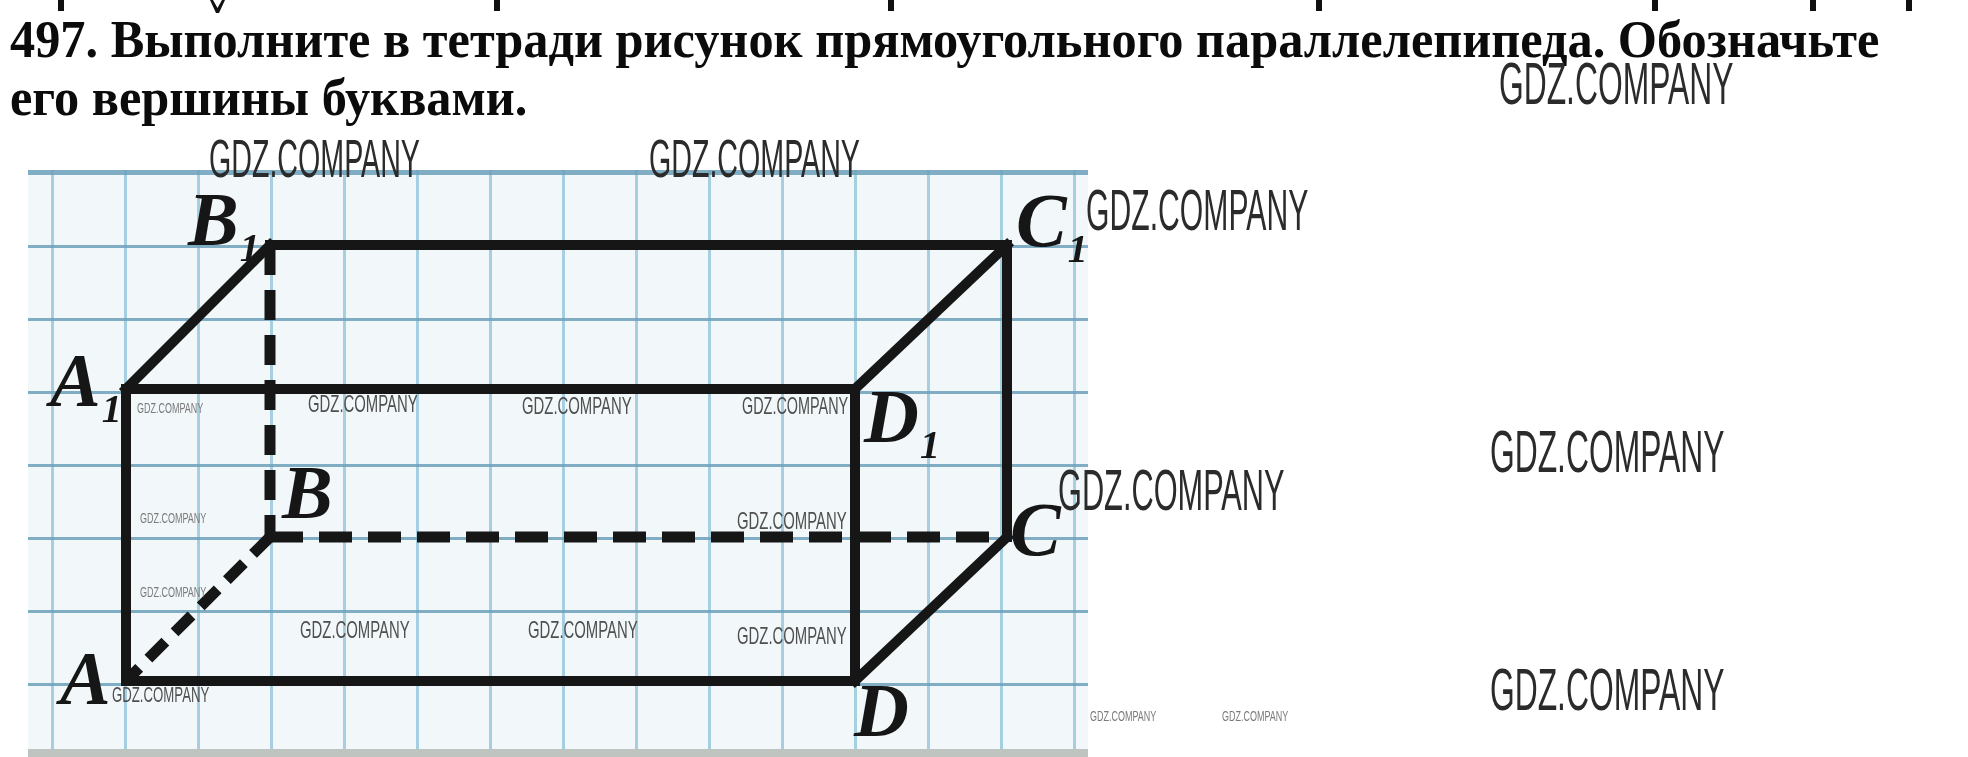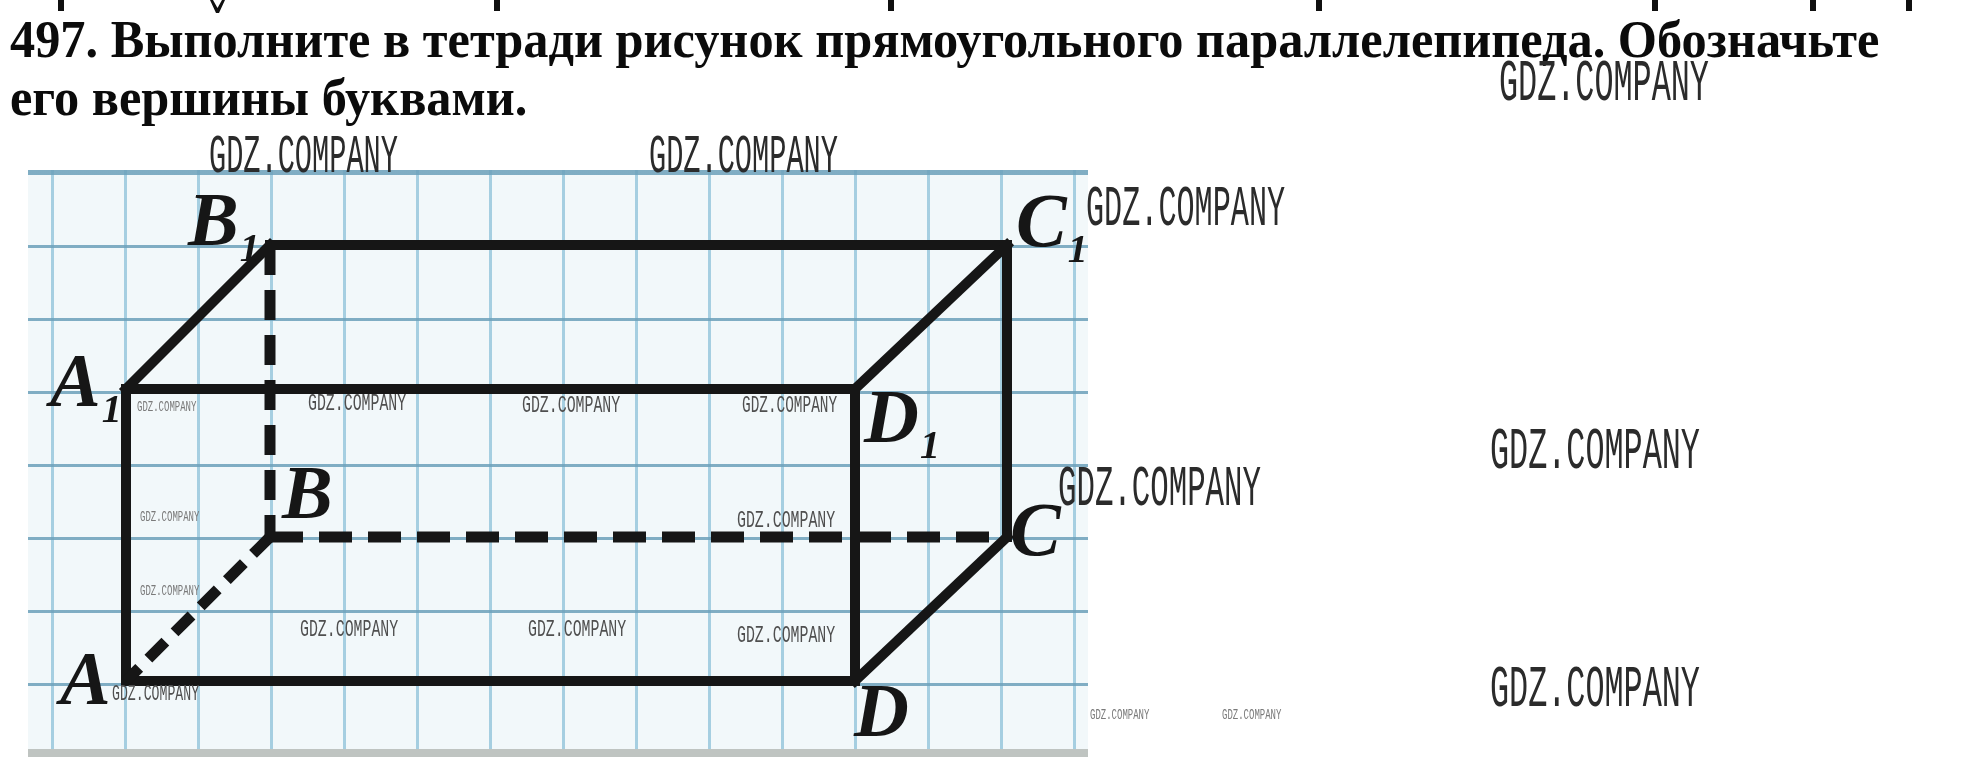--- a/index.html
+++ b/index.html
@@ -28,21 +28,21 @@
          background-position:0 2px, 23px 0;}
   #paper .bottom-strip{position:absolute;left:0;right:0;bottom:0;height:8px;background:var(--strip);}
   
   #figure-svg{position:absolute;left:0;top:0;width:1968px;height:757px;}
   
   .vlabel{position:absolute;color:var(--ink);font-family:"Liberation Serif",serif;
           font-style:italic;font-weight:bold;font-size:76px;line-height:1;white-space:nowrap;}
   .vlabel .sub{font-size:40px;vertical-align:-16px;margin-left:1px;}
   
   .wm{position:absolute;line-height:1;white-space:nowrap;
-      font-family:Liberation Mono, monospace;font-weight:400;}
+      font-family:Liberation Sans, sans-serif;font-weight:400;}
   .wm > span{display:inline-block;transform-origin:0 0;}
   .tone-dark{color:var(--wm-dark);} .tone-mid{color:var(--wm-mid);} .tone-light{color:var(--wm-light);}
 </style>
 </head>
 <body>
 
 <div id="canvas">
 
   <div id="top-row">
       <div class="frag" style="left: 58px;"></div>

